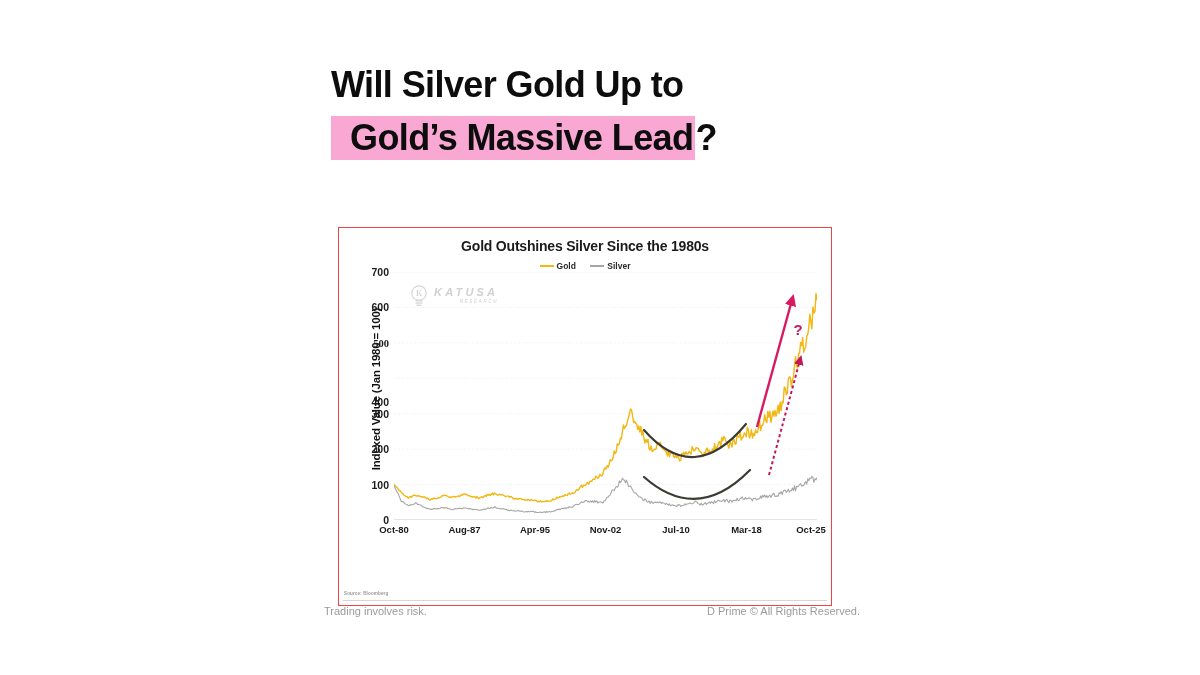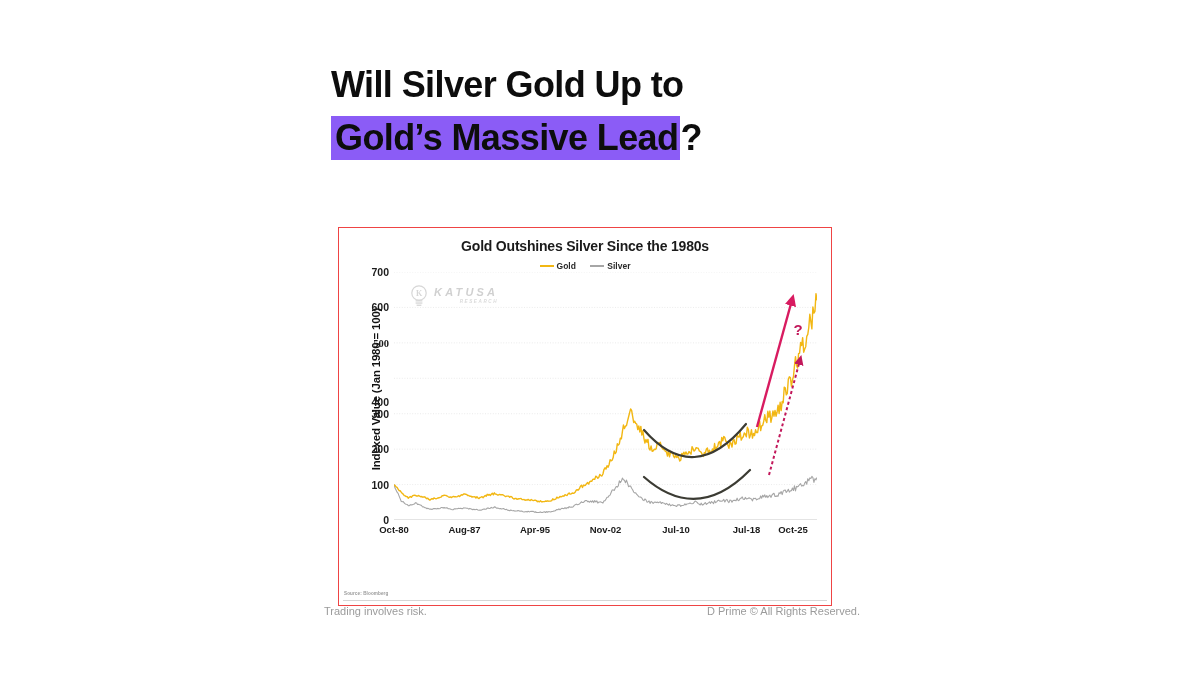--- a/index.html
+++ b/index.html
@@ -23,22 +23,22 @@
     top: 58px;
     width: 540px;
     font-size: 36px;
     line-height: 53px;
     font-weight: bold;
     letter-spacing: -0.6px;
     color: #0d0d0d;
   }
   .title-line { display: block; }
   .hl {
-    background: #8b5cf6;
-    padding: 1px 2px 2px 4px;
+    background: #f9a8d4;
+    padding: 1px 2px 2px 19px;
     box-decoration-break: clone;
     -webkit-box-decoration-break: clone;
   }
 
   
   .chart-card {
     position: absolute;
     left: 338px;
     top: 227px;
     width: 494px;
@@ -282,22 +282,22 @@
       <text class="qmark" x="404" y="63" text-anchor="middle">?</text>
     </svg>
   </div>
 
   <div class="x-ticks">
       <div class="x-tick" style="left: 0px;">Oct-80</div>
       <div class="x-tick" style="left: 70.5141px;">Aug-87</div>
       <div class="x-tick" style="left: 140.986px;">Apr-95</div>
       <div class="x-tick" style="left: 211.5px;">Nov-02</div>
       <div class="x-tick" style="left: 282.014px;">Jul-10</div>
-      <div class="x-tick" style="left: 352.486px;">Jul-18</div>
-      <div class="x-tick" style="left: 399px;">Oct-25</div>
+      <div class="x-tick" style="left: 352.486px;">Mar-18</div>
+      <div class="x-tick" style="left: 417px;">Oct-25</div>
     </div>
 
   <div class="watermark">
     <svg width="20" height="24" viewBox="0 0 20 24">
       <circle cx="10" cy="9" r="7.2" fill="none" stroke="#9a9a9a" stroke-width="1.2"></circle>
       <rect x="6.6" y="16.2" width="6.8" height="1.3" fill="#9a9a9a"></rect>
       <rect x="6.6" y="18.4" width="6.8" height="1.3" fill="#9a9a9a"></rect>
       <rect x="7.6" y="20.6" width="4.8" height="1.3" fill="#9a9a9a"></rect>
       <text x="10" y="12.4" text-anchor="middle" font-size="8" font-weight="bold" font-family="Liberation Serif, serif" fill="#9a9a9a">K</text>
     </svg>

